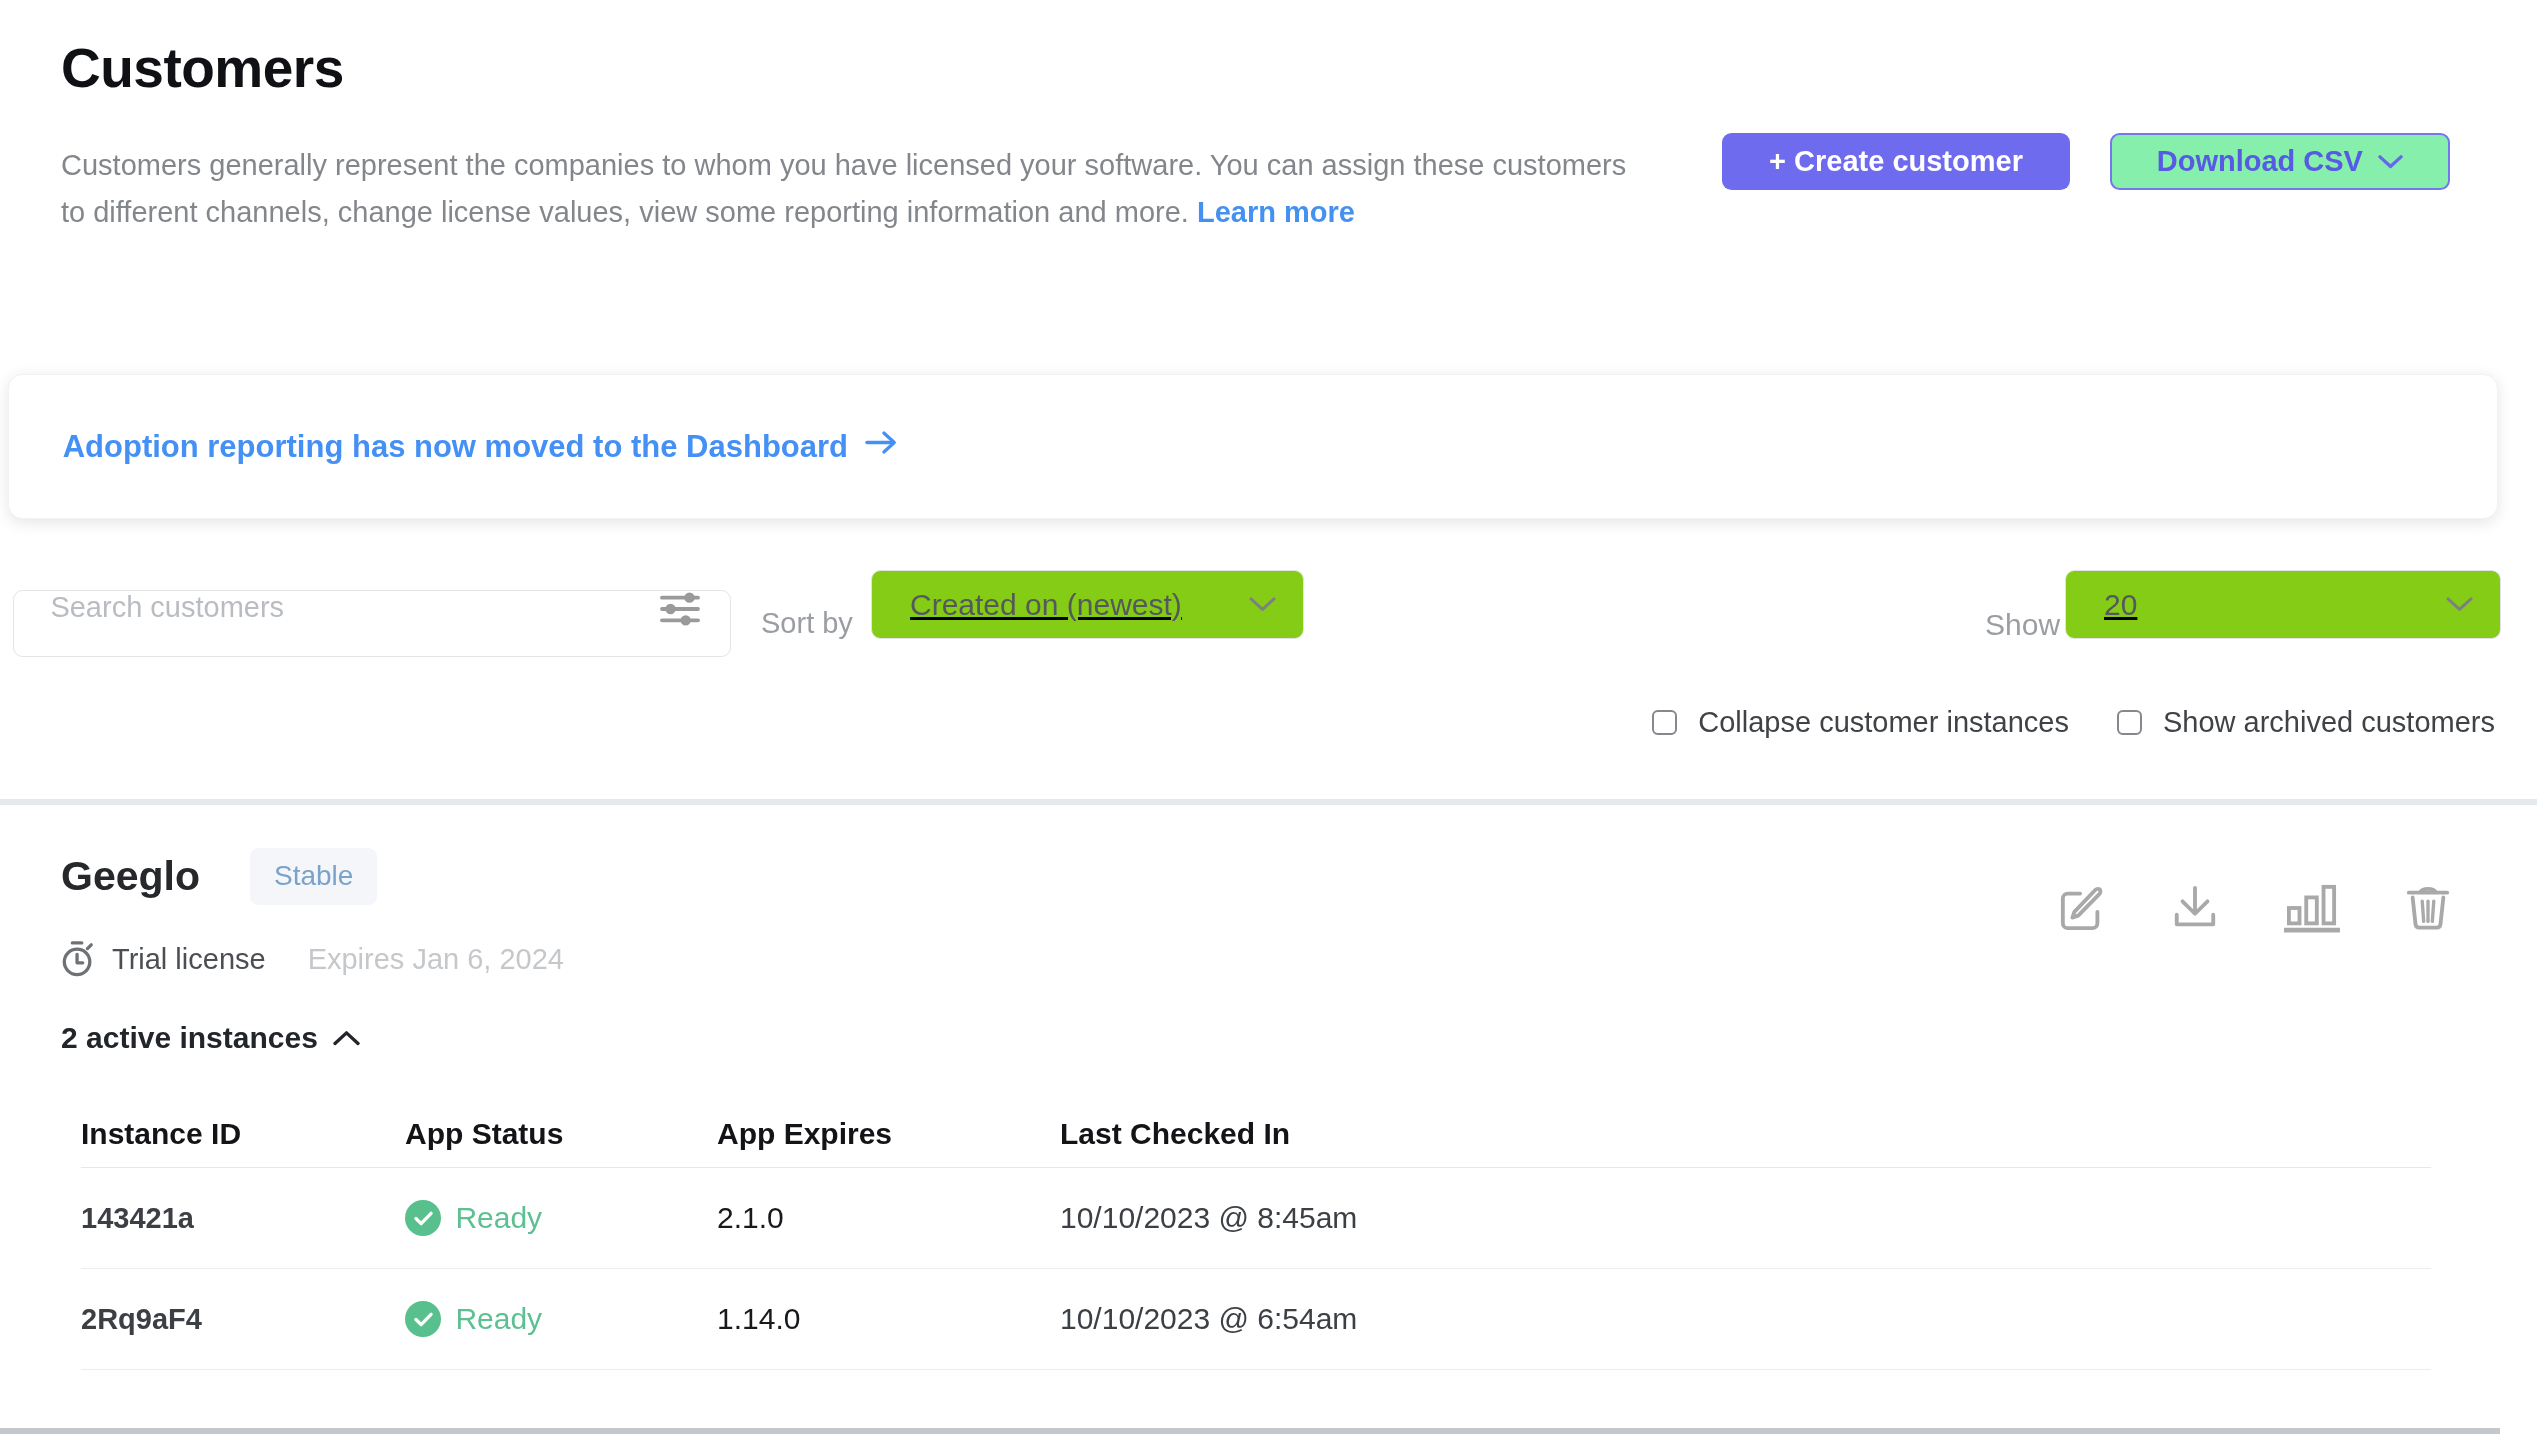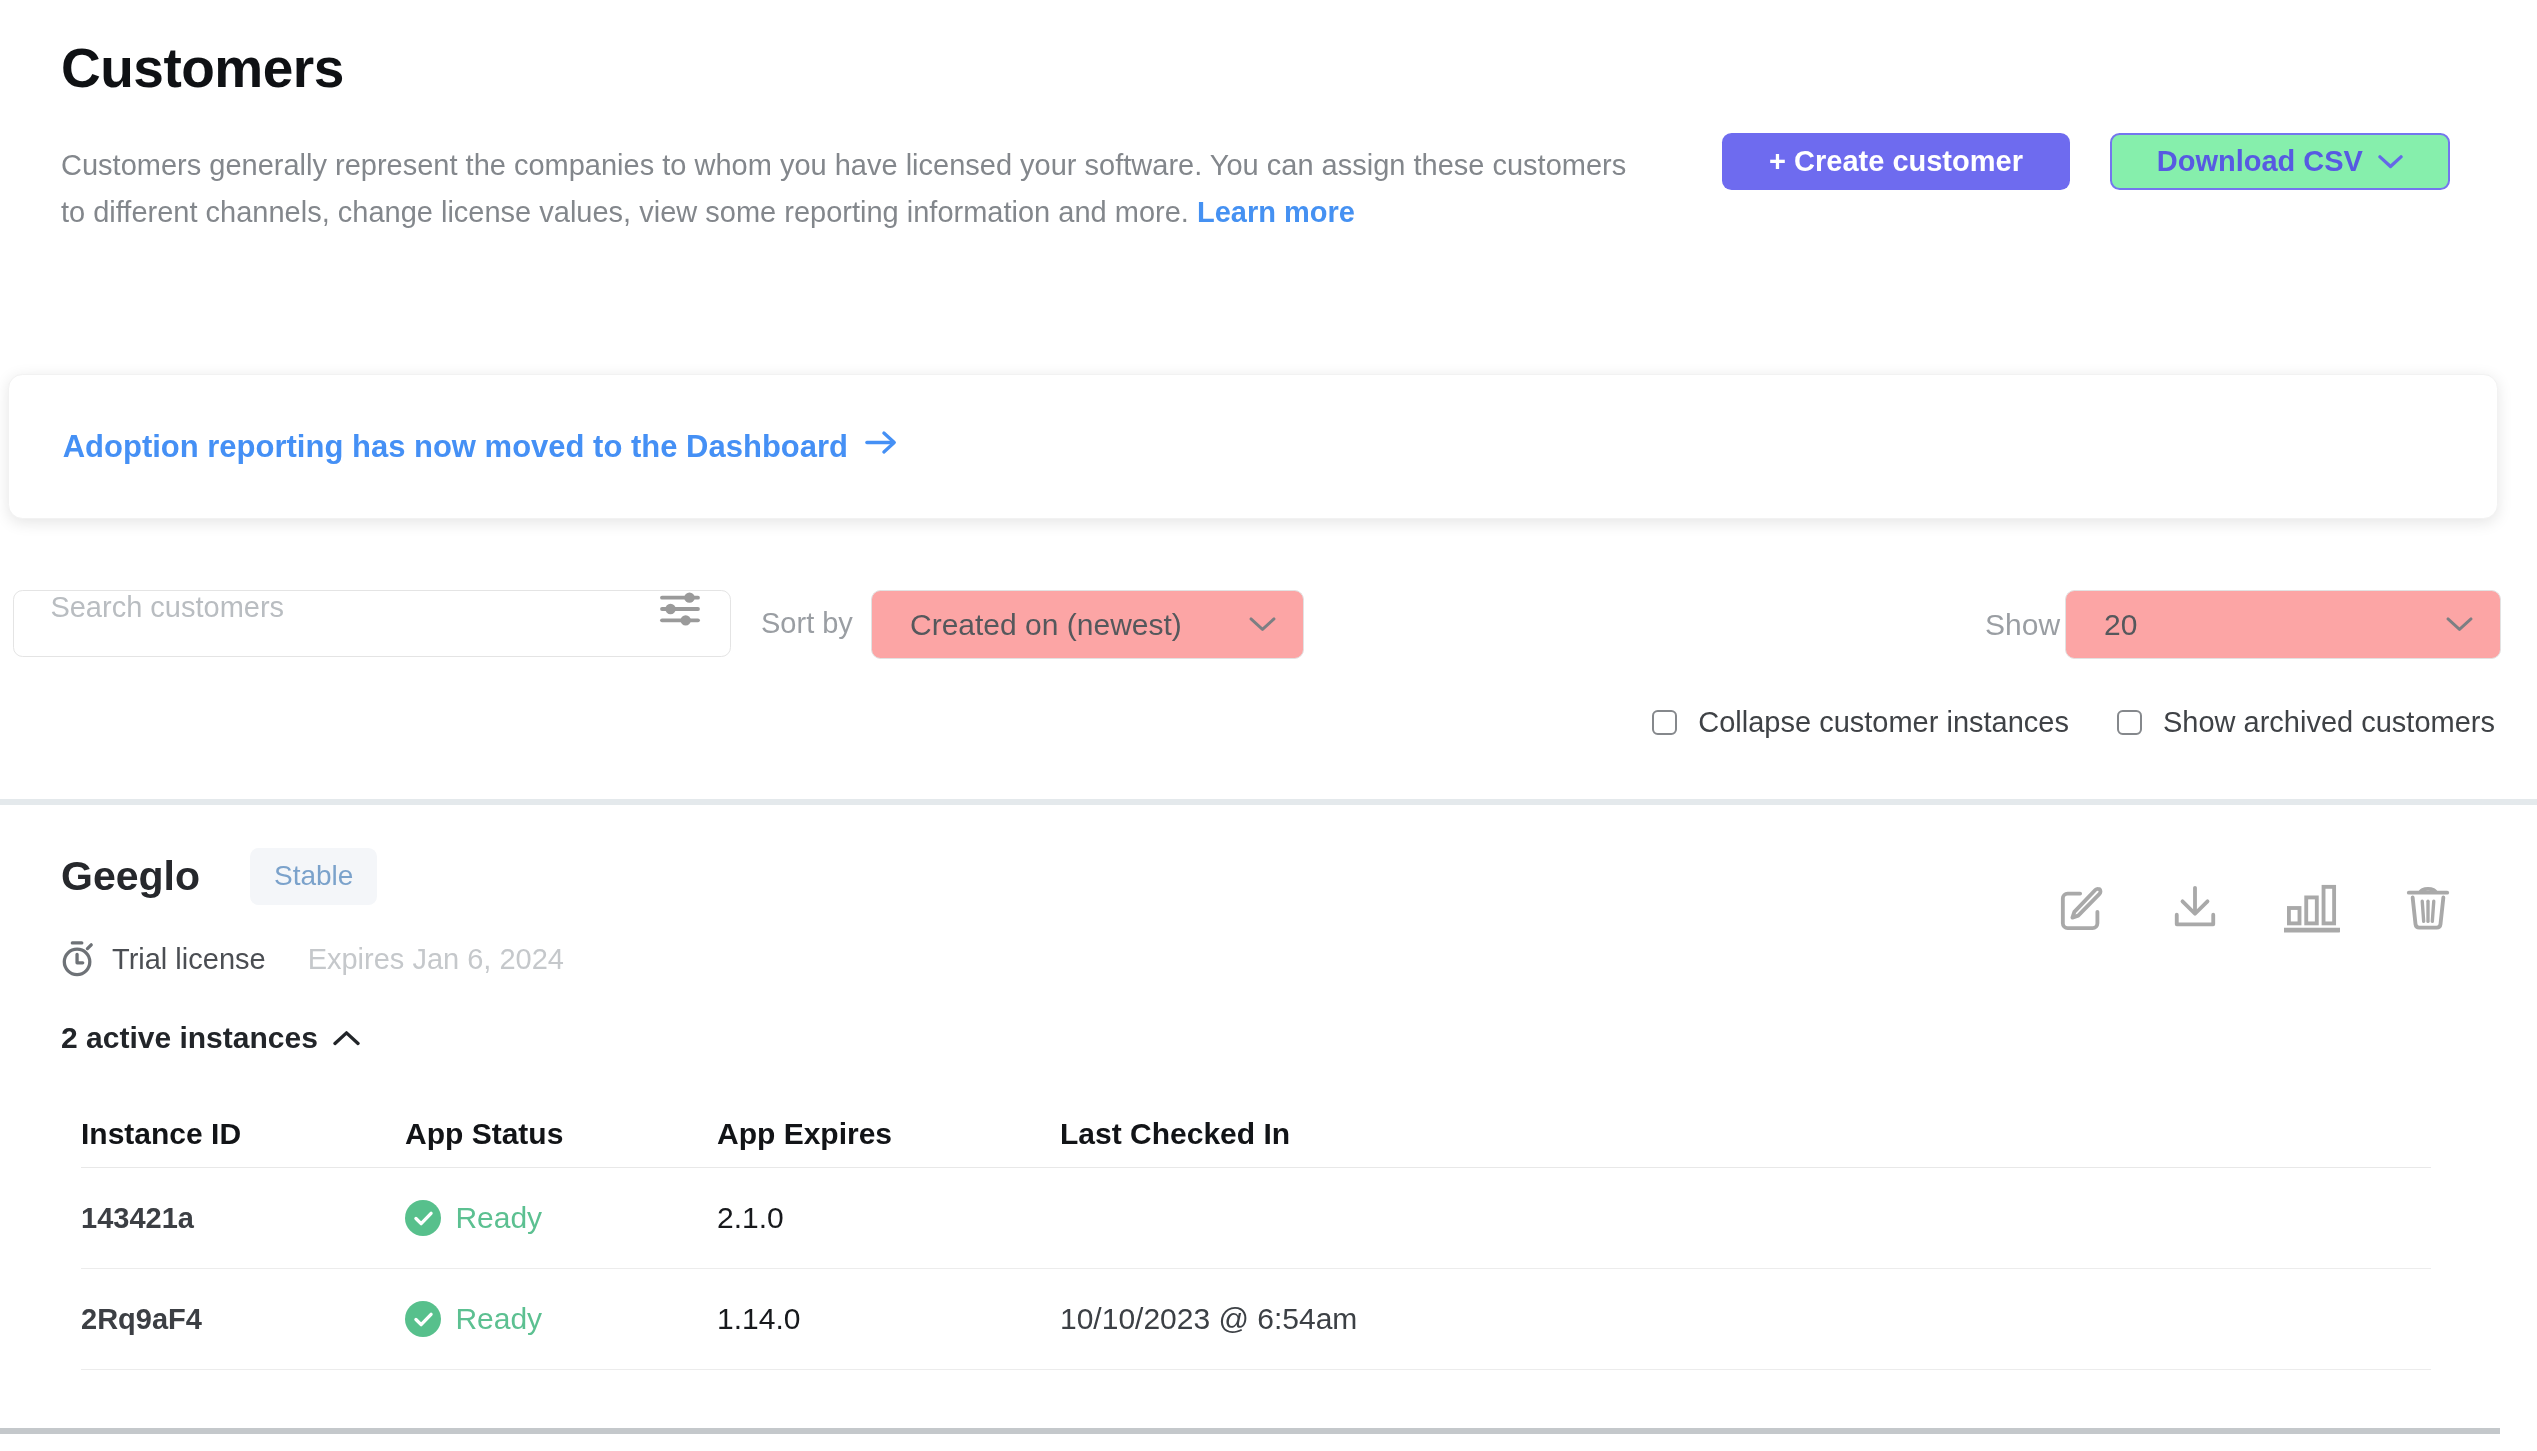--- a/index.html
+++ b/index.html
@@ -32,23 +32,23 @@
   
   .search-box { position:absolute; left:13.4px; top:590px; width:718px; height:67px;
     border:1.9px solid #e4e4e4; border-radius:9.6px; background:#fff; display:flex; align-items:flex-start; }
   .search-input { flex:1; border:none; outline:none; font-size:29px; color:#3c3f44;
     padding-left:36px; font-family:inherit; background:transparent; }
   .search-input::placeholder { color:#b9bdc1; }
   .sliders-icon { margin-right:29px; cursor:pointer; flex:0 0 auto; }
 
   .sort-label { position:absolute; left:761px; top:590px; height:67px; display:flex;
     align-items:center; font-size:29px; color:#9a9ea3; }
-  .select-box { position:absolute; top:590px; height:69px; border:1.9px solid #e2e2e2;
-    border-radius:9.6px; background:#fca5a5; display:flex; align-items:center;
-    justify-content:space-between; cursor:pointer; }
+  .select-box { position:absolute; top:570px; height:69px; border:1.9px solid #e2e2e2;
+    border-radius:9.6px; background:#84cc16; display:flex; align-items:center;
+    justify-content:space-between; cursor:pointer;text-decoration:underline; }
   .sort-select { left:871px; width:433px; }
   .show-label { position:absolute; left:1985px; top:590px; height:69px; display:flex;
     align-items:center; font-size:30px; color:#9a9ea3; }
   .show-select { left:2065px; width:436px; }
   .select-value { font-size:30px; color:#55585c; padding-left:38px; }
   .select-box svg { margin-right:27px; }
 
   .checkbox-row { position:absolute; top:706px; right:42px; display:flex; gap:48px; }
   .checkbox-group { display:flex; align-items:center; gap:21px; cursor:pointer; }
   .checkbox { width:25px; height:25px; border:2.4px solid #85888c; border-radius:5.7px;
@@ -223,20 +223,21 @@
     <div class="cell-id">143421a</div>
     <div class="cell-status">
       <span class="status-circle">
         <svg width="21" height="17" viewBox="0 0 22 18">
           <polyline points="3,9 8.5,14.5 19,3.5" fill="none" stroke="#ffffff" stroke-width="3.5" stroke-linecap="round" stroke-linejoin="round"></polyline>
         </svg>
       </span>
       <span class="status-text">Ready</span>
     </div>
     <div class="cell-version">2.1.0</div>
+    <div class="cell-checked">10/10/2023 @ 8:45am</div>
   </div>
 
   <div class="t-row t-body-row">
     <div class="cell-id">2Rq9aF4</div>
     <div class="cell-status">
       <span class="status-circle">
         <svg width="21" height="17" viewBox="0 0 22 18">
           <polyline points="3,9 8.5,14.5 19,3.5" fill="none" stroke="#ffffff" stroke-width="3.5" stroke-linecap="round" stroke-linejoin="round"></polyline>
         </svg>
       </span>

